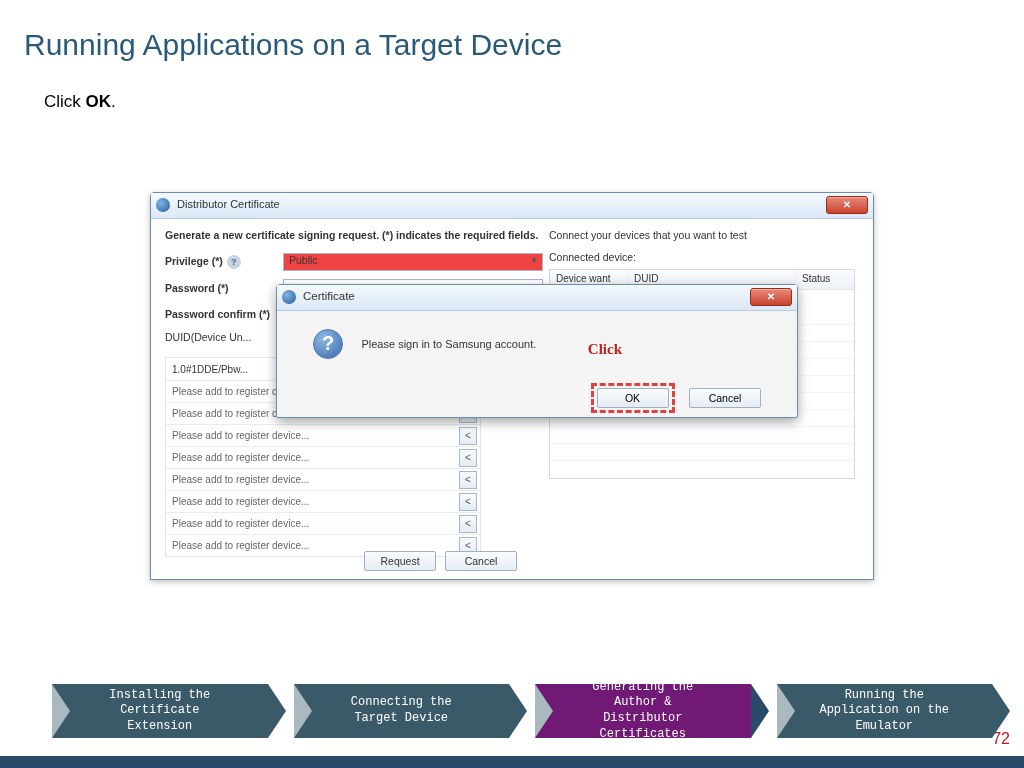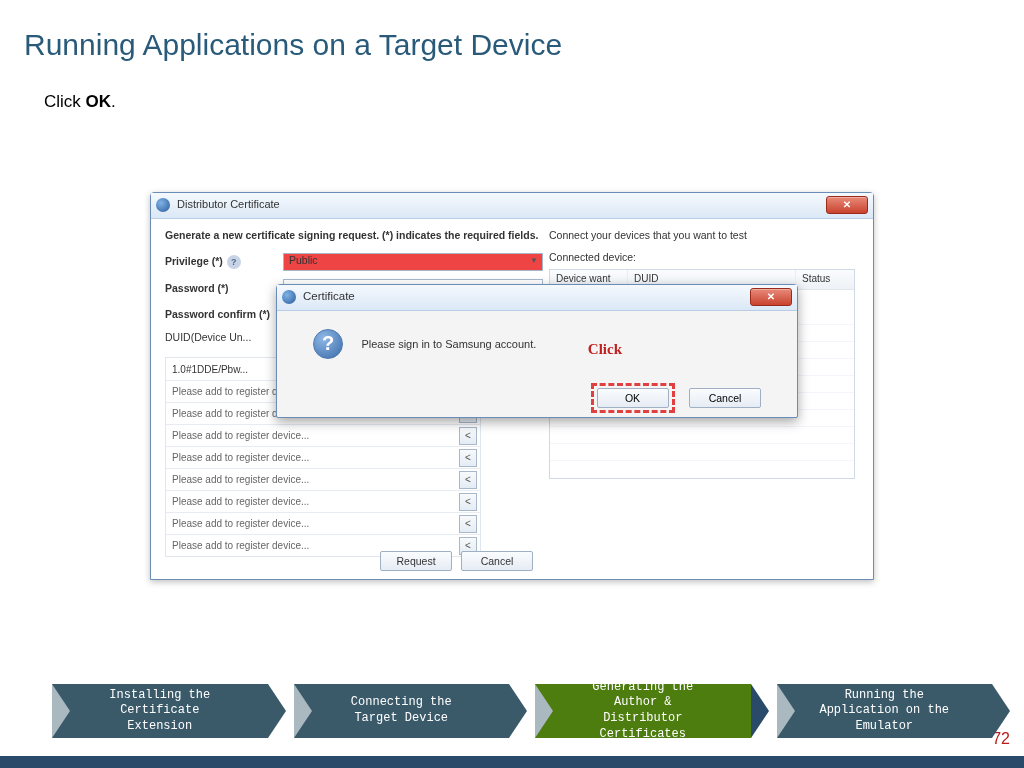--- a/index.html
+++ b/index.html
@@ -41,38 +41,38 @@
   .device-table { width: 306px; border: 1px solid #d0dae6; height: 210px; }
   .device-table-header { display: flex; height: 20px; border-bottom: 1px solid #e0e6ec; }
   .device-table-header > div { border-right: 1px solid #e8eef4; padding: 3px 6px; font-size: 10px; background: linear-gradient(#fafcfe, #eef2f6); }
   .dth-name { width: 78px; }
   .dth-duid { width: 168px; }
   .dth-status { width: 58px; border-right: none !important; }
   .device-row { display: flex; height: 18px; font-size: 10px; }
   .device-row > div { padding: 2px 6px; }
   .table-stripes > div { height: 17px; border-bottom: 1px solid #f2f6fa; }
 
-  .bottom-buttons { position: absolute; bottom: 10px; right: 340px; }
+  .bottom-buttons { position: absolute; bottom: 10px; right: 356px; }
   .std-btn { display: inline-block; min-width: 72px; height: 20px; border: 1px solid #a0b0c4; background: linear-gradient(#fafcfe, #e6ecf4); font-size: 10.5px; text-align: center; line-height: 18px; margin-left: 6px; border-radius: 2px; }
 
   .modal-window { position: absolute; left: 126px; top: 92px; width: 522px; height: 134px; background: #f4f4f4; border: 1px solid #6a8db8; border-radius: 4px 4px 2px 2px; box-shadow: 0 4px 12px rgba(0,0,0,0.35); }
   .modal-titlebar { height: 26px; background: linear-gradient(#f5f9fe, #dbe8f6); border-bottom: 1px solid #b8ccE6; position: relative; font-size: 11.5px; color: #333; padding: 5px 0 0 26px; }
   .modal-body { padding: 18px 36px; position: relative; }
   .q-icon { width: 30px; height: 30px; display: inline-block; border-radius: 50%; background: radial-gradient(circle at 35% 30%, #8fb8e6, #3a6aa8); position: relative; vertical-align: middle; border: 1px solid #4a7ab0; }
   .q-icon::after { content: "?"; color: #fff; font-size: 20px; font-weight: bold; position: absolute; left: 0; right: 0; text-align: center; top: 2px; }
   .modal-text { display: inline-block; margin-left: 14px; vertical-align: middle; font-size: 11px; color: #333; }
 
   .modal-buttons { text-align: right; margin-top: 24px; }
   .ok-btn-wrap { display: inline-block; position: relative; border: 3px dashed #e04040; padding: 2px 3px; }
   .modal-btn { display: inline-block; width: 72px; height: 20px; border: 1px solid #a0b0c4; background: linear-gradient(#fafcfe, #e6ecF4); font-size: 10.5px; text-align: center; line-height: 18px; border-radius: 2px; }
   .click-annotation { color: #c02020; font-family: 'Comic Sans MS', cursive; font-size: 15px; position: absolute; font-weight: bold; }
 
   .progress { position: absolute; left: 52px; bottom: 30px; width: 940px; height: 54px; display: flex; gap: 26px; }
   .step { flex: 1; height: 54px; background: #3a5a6a; position: relative; color: #fff; font-family: 'Courier New', monospace; font-size: 12px; display: flex; align-items: center; justify-content: center; text-align: center; line-height: 1.3; }
-  .step.active { background: #4d7c0f; }
+  .step.active { background: #701a75; }
   .step::before { content: ""; position: absolute; left: -18px; top: 0; border-top: 27px solid transparent; border-bottom: 27px solid transparent; border-left: 18px solid #fff; }
   .step::after { content: ""; position: absolute; right: -18px; top: 0; border-top: 27px solid transparent; border-bottom: 27px solid transparent; border-left: 18px solid #3a5a6a; z-index: 2; }
   .step.active::after { border-left-color: #2a4a6a; }
   .step .arrow-in { position: absolute; left: 0; top: 0; border-top: 27px solid transparent; border-bottom: 27px solid transparent; border-left: 18px solid #aab8c0; z-index: 1; }
 
   .page-num { position: absolute; right: 14px; bottom: 20px; font-size: 16px; color: #b91c1c; }
   .footer-bar { position: absolute; left: 0; bottom: 0; width: 100%; height: 12px; background: #2a4a6a; }
 </style>
 </head>
 <body>

